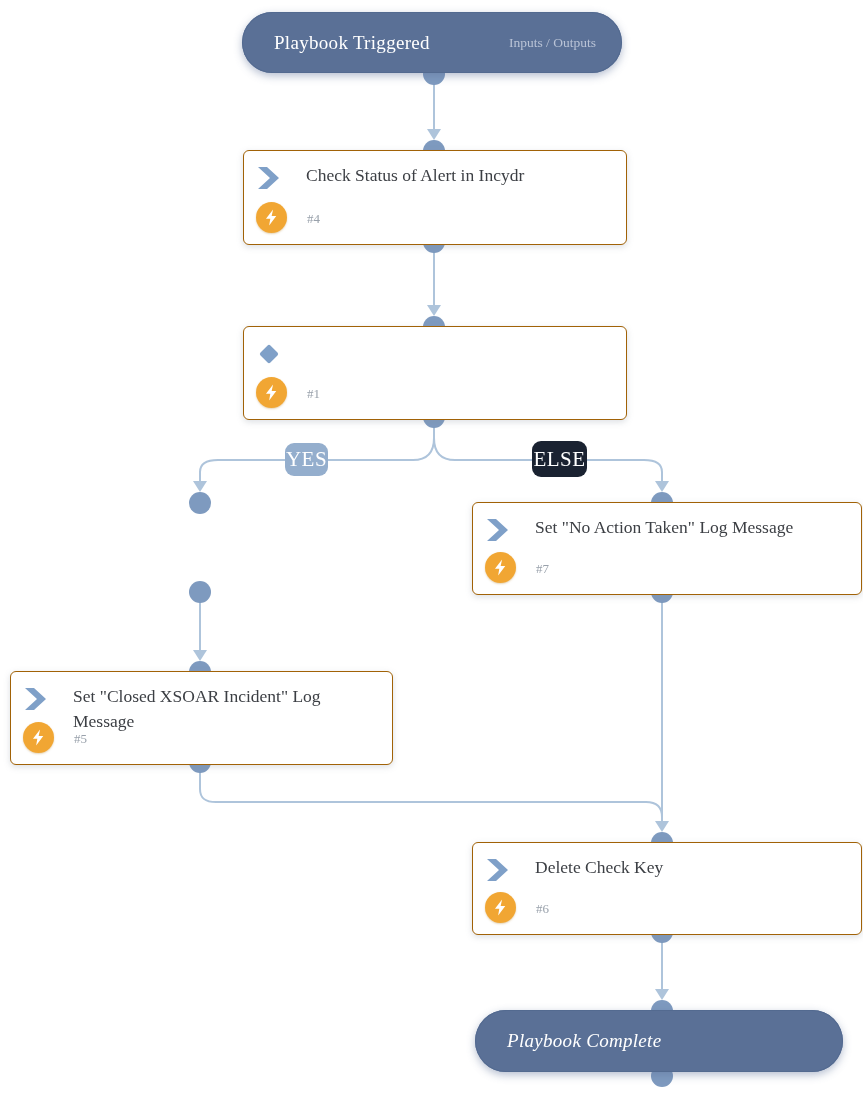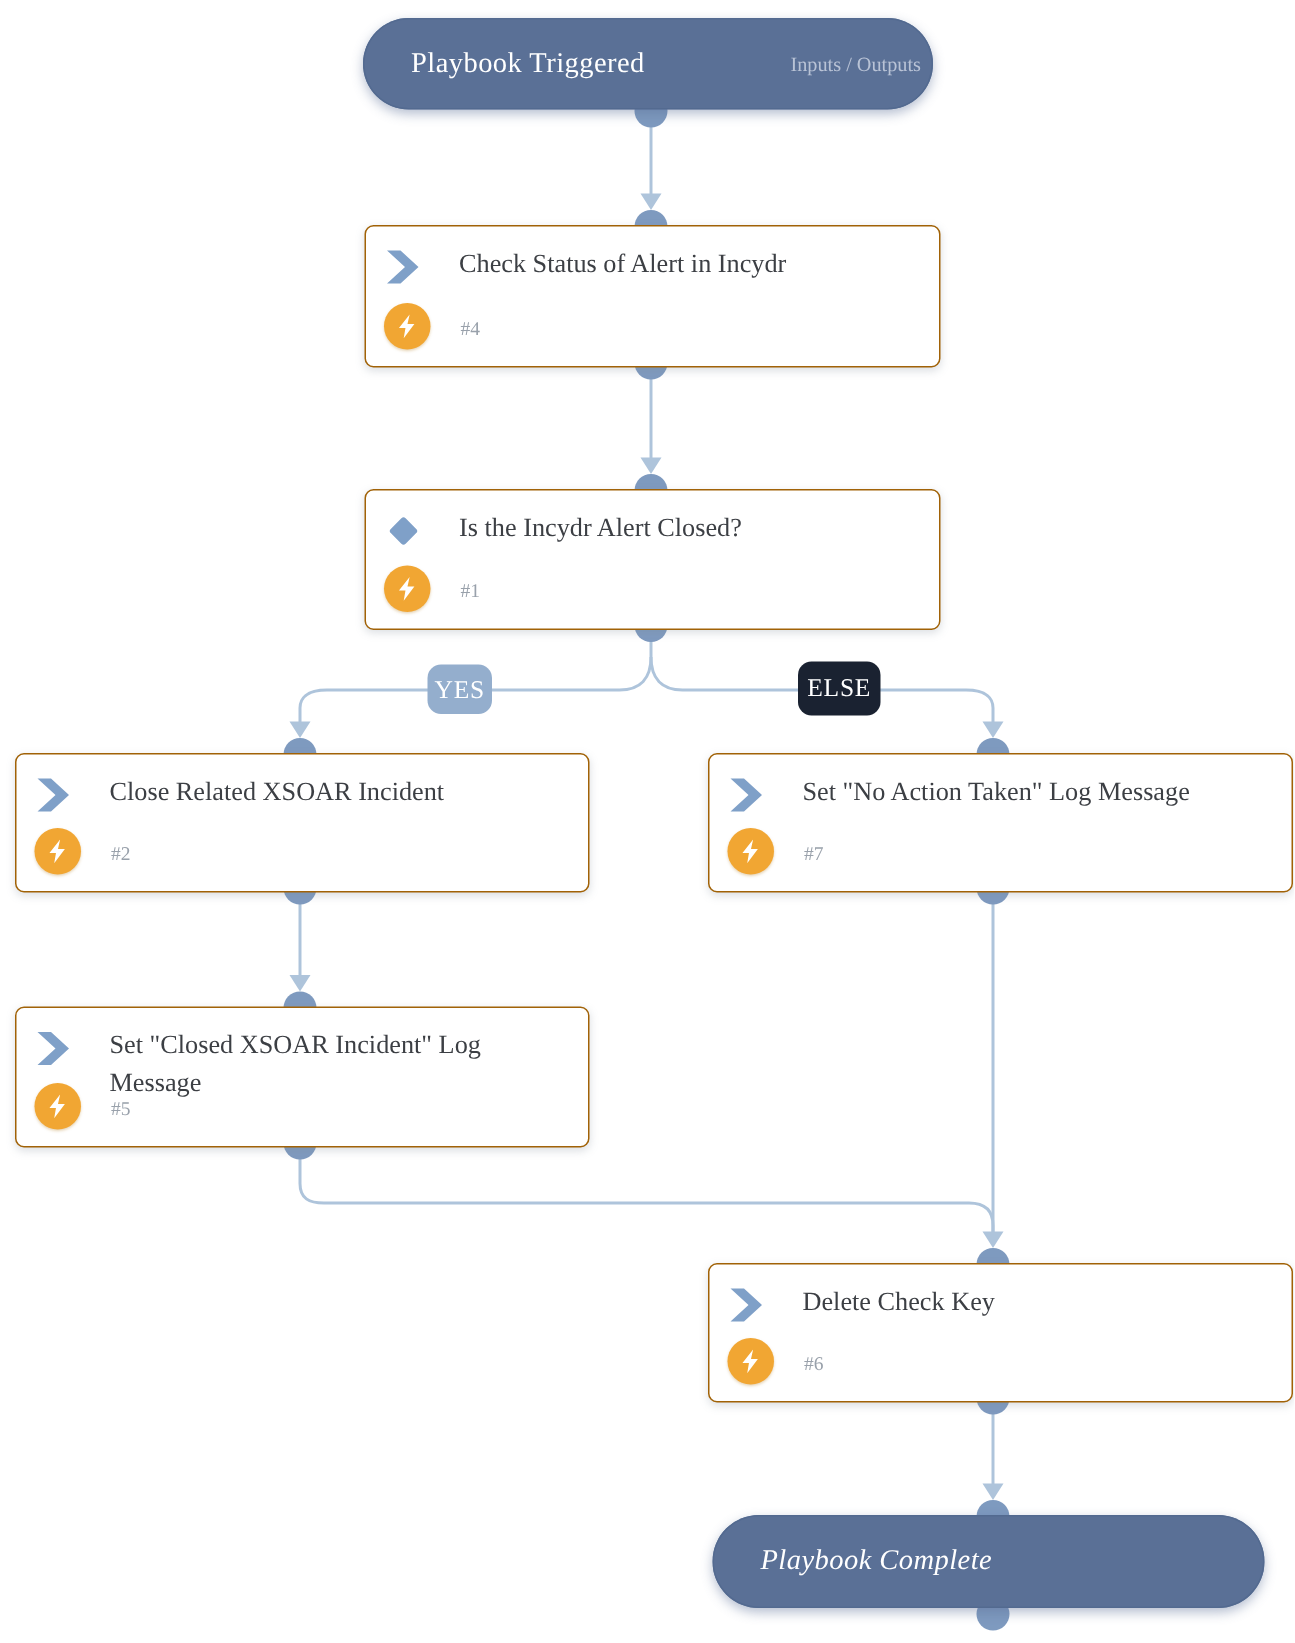--- a/index.html
+++ b/index.html
@@ -11,21 +11,21 @@
 
   
   .pill{
     position:absolute;z-index:2;background:#5a7096;border-radius:31px;
     display:flex;align-items:center;color:#fff;
     box-shadow:0 3px 8px rgba(90,110,150,.45), inset 0 0 0 1px #536a90;
   }
   .pill-header{left:242px;top:12px;width:380px;height:61px;}
   .pill-footer{left:475px;top:1010px;width:368px;height:62px;font-style:italic;}
   .pill-title{font-size:19px;margin-left:32px;flex:1;letter-spacing:.3px;}
-  .pill-io{font-size:13.5px;color:#b9c3d6;margin-right:8px;}
+  .pill-io{font-size:13.5px;color:#b9c3d6;margin-right:26px;}
 
   
   .task-box{
     position:absolute;z-index:2;background:#fff;border:1px solid #a16207;
     border-radius:6px;box-shadow:0 2px 6px rgba(130,140,155,.28);
   }
   .pos-t4{left:243px;top:150px;width:382px;height:93px;}
   .pos-t1{left:243px;top:326px;width:382px;height:92px;}
   .pos-t2{left:10px; top:502px;width:381px;height:91px;}
   .pos-t7{left:472px;top:502px;width:388px;height:91px;}
@@ -42,21 +42,21 @@
     background:#f1a633;border-radius:50%;
     display:flex;align-items:center;justify-content:center;
     box-shadow:0 1px 2px rgba(180,130,40,.35);
   }
   .bolt svg{width:19px;height:19px;}
   .task-id{position:absolute;left:63px;bottom:17px;font-size:13px;color:#99a1ab;}
 
   
   .branch-label{
     position:absolute;z-index:3;display:flex;align-items:center;justify-content:center;
-    color:#fff;font-size:17px;border-radius:9px;letter-spacing:.5px;
+    color:#fff;font-size:21px;border-radius:9px;letter-spacing:.5px;
   }
   .label-yes{left:285px;top:443px;width:43px;height:33px;background:#94aecd;}
   .label-else{left:532px;top:441px;width:55px;height:36px;background:#1a2231;}
 </style>
 </head>
 <body>
 
 <div class="canvas">
 
   <svg class="connectors" width="863" height="1095">
@@ -118,46 +118,31 @@
     </span>
     <span class="task-id">#4</span>
   </div>
 
   <div class="task-box pos-t1">
     <span class="diamond">
       <svg viewBox="0 0 24 24">
           <rect x="5" y="5" width="14" height="14" rx="2" transform="rotate(45 12 12)" fill="#7fa0c8"></rect>
         </svg>
     </span>
-    <div class="task-title">Is the Incydr Alert Closed?</div>
     <span class="bolt">
       <svg viewBox="0 0 24 24">
           <polygon points="14,2 5,13.5 10.5,13.5 9,22 18,10 12.2,10" fill="#ffffff"></polygon>
         </svg>
     </span>
     <span class="task-id">#1</span>
   </div>
 
   <div class="branch-label label-yes">YES</div>
   <div class="branch-label label-else">ELSE</div>
 
-  <div class="task-box pos-t2">
-    <span class="chev">
-      <svg viewBox="0 0 24 24">
-          <polygon points="1,1 10,1 22,12 10,23 1,23 13,12" fill="#7fa0c8"></polygon>
-        </svg>
-    </span>
-    <div class="task-title">Close Related XSOAR Incident</div>
-    <span class="bolt">
-      <svg viewBox="0 0 24 24">
-          <polygon points="14,2 5,13.5 10.5,13.5 9,22 18,10 12.2,10" fill="#ffffff"></polygon>
-        </svg>
-    </span>
-    <span class="task-id">#2</span>
-  </div>
 
   <div class="task-box pos-t7">
     <span class="chev">
       <svg viewBox="0 0 24 24">
           <polygon points="1,1 10,1 22,12 10,23 1,23 13,12" fill="#7fa0c8"></polygon>
         </svg>
     </span>
     <div class="task-title">Set "No Action Taken" Log Message</div>
     <span class="bolt">
       <svg viewBox="0 0 24 24">

